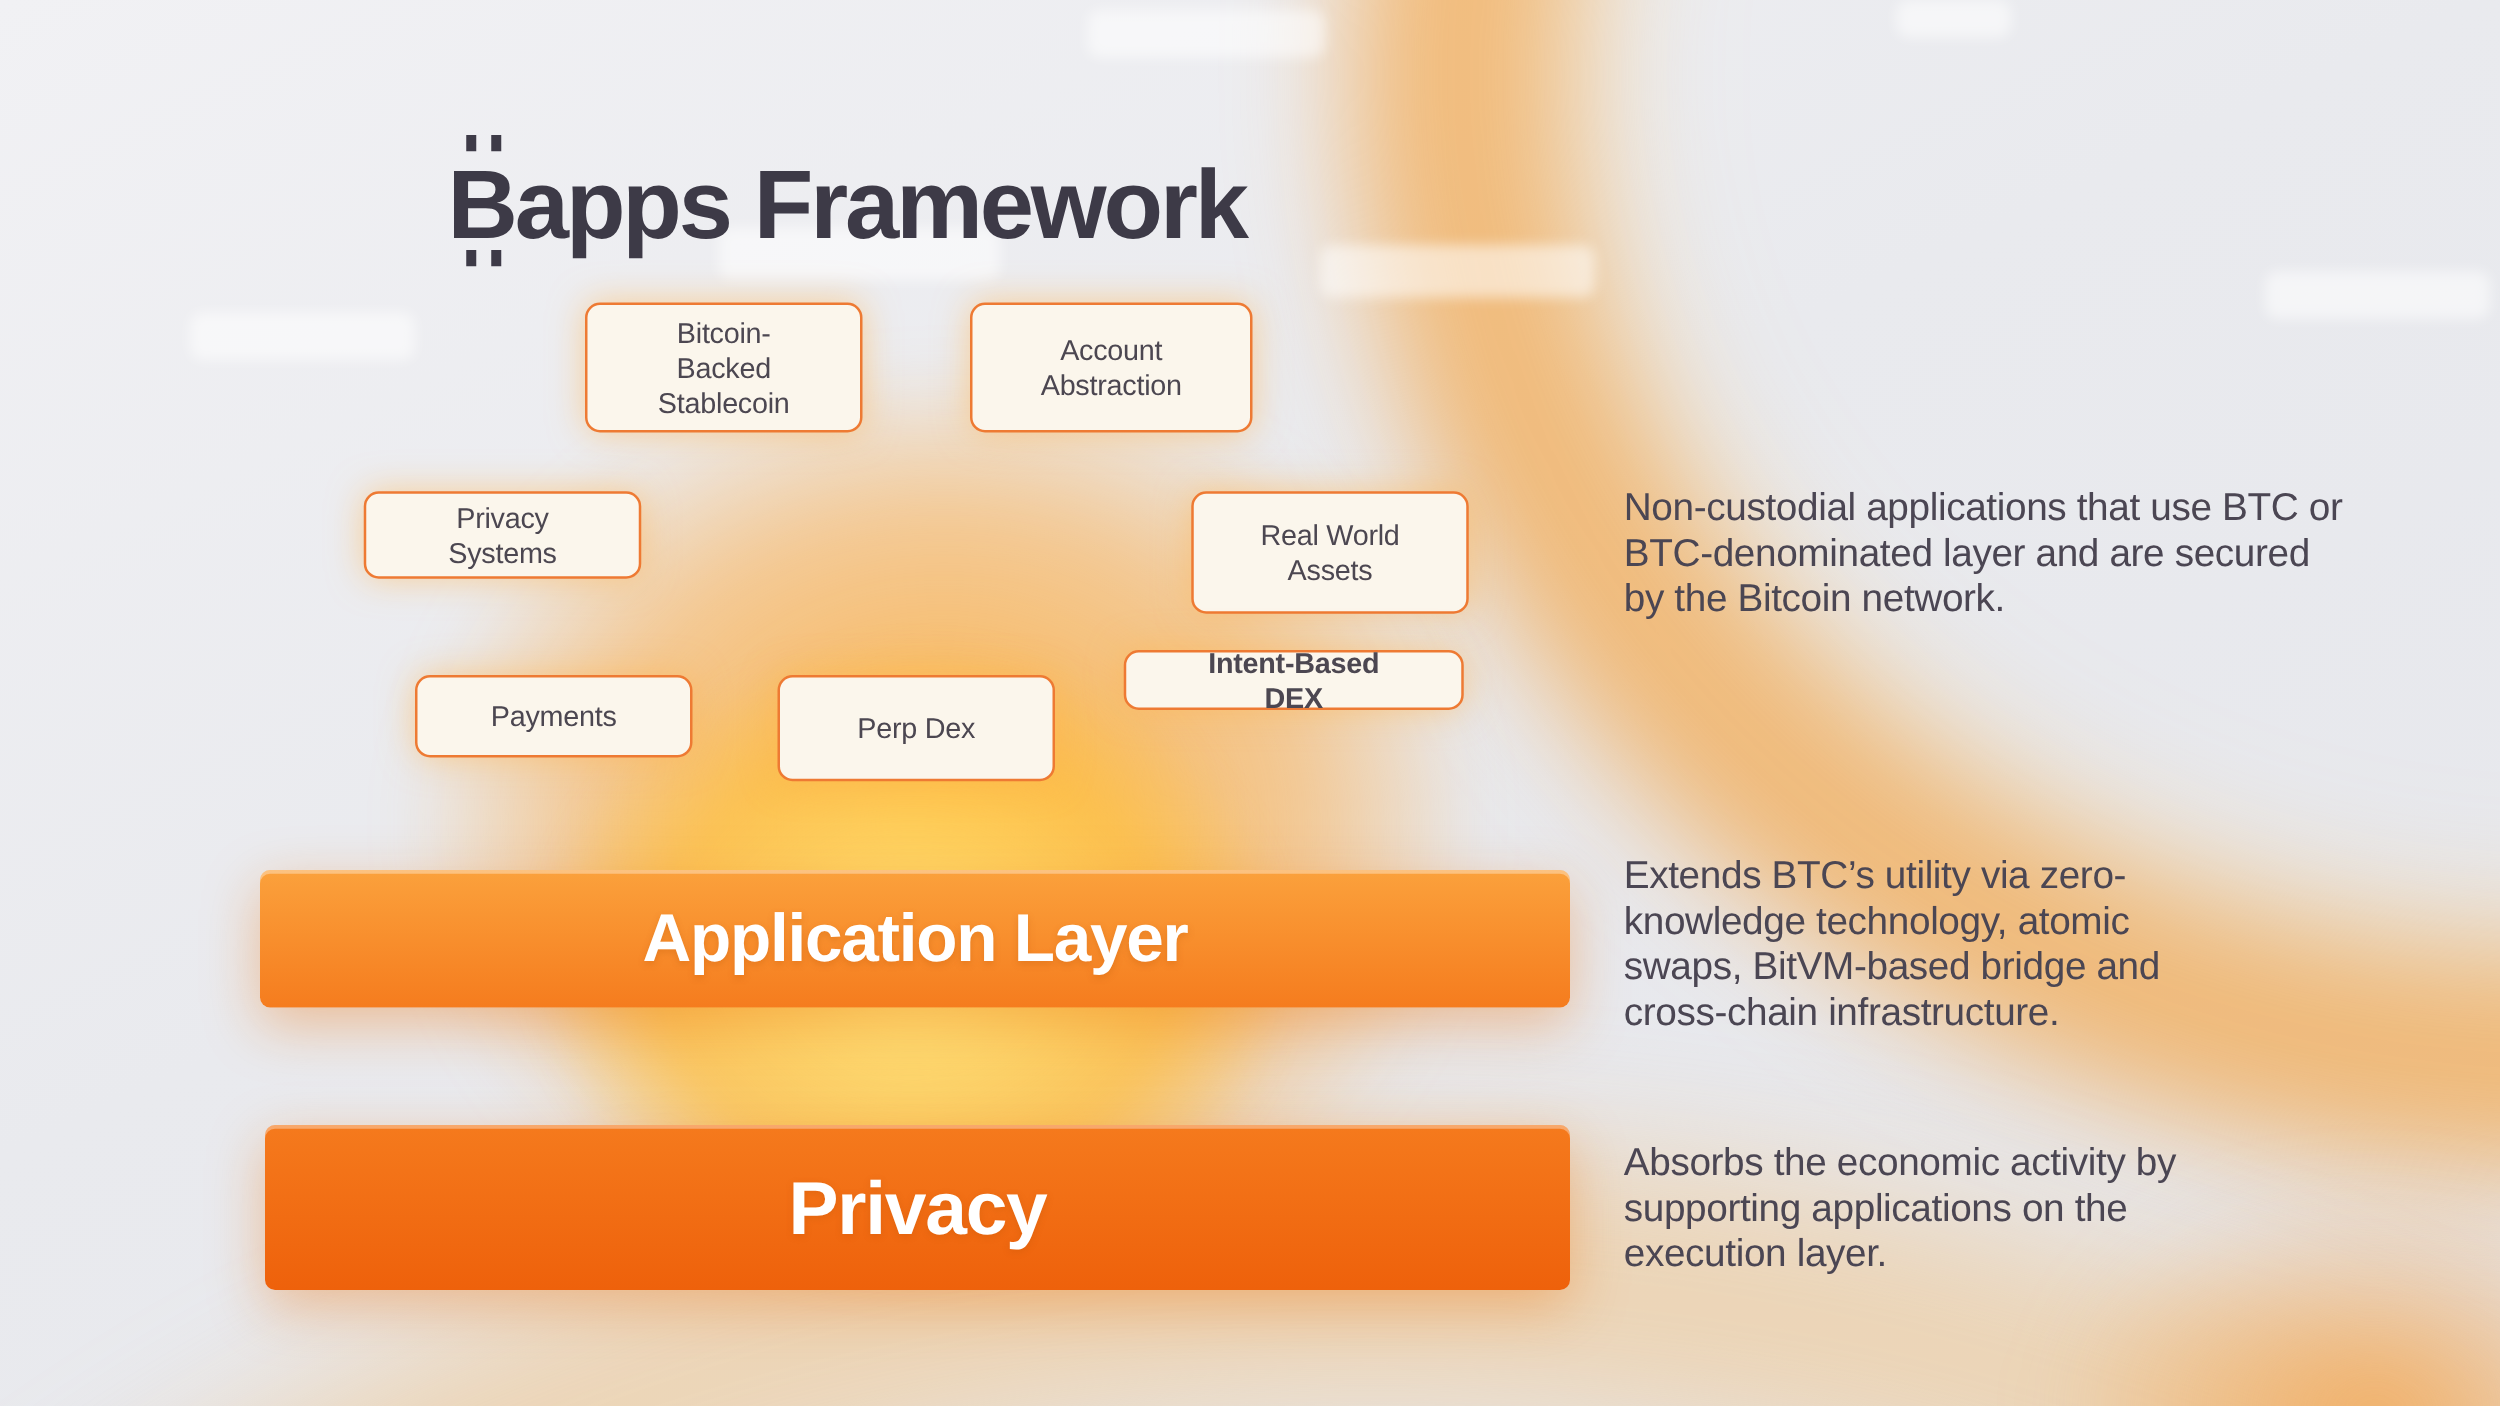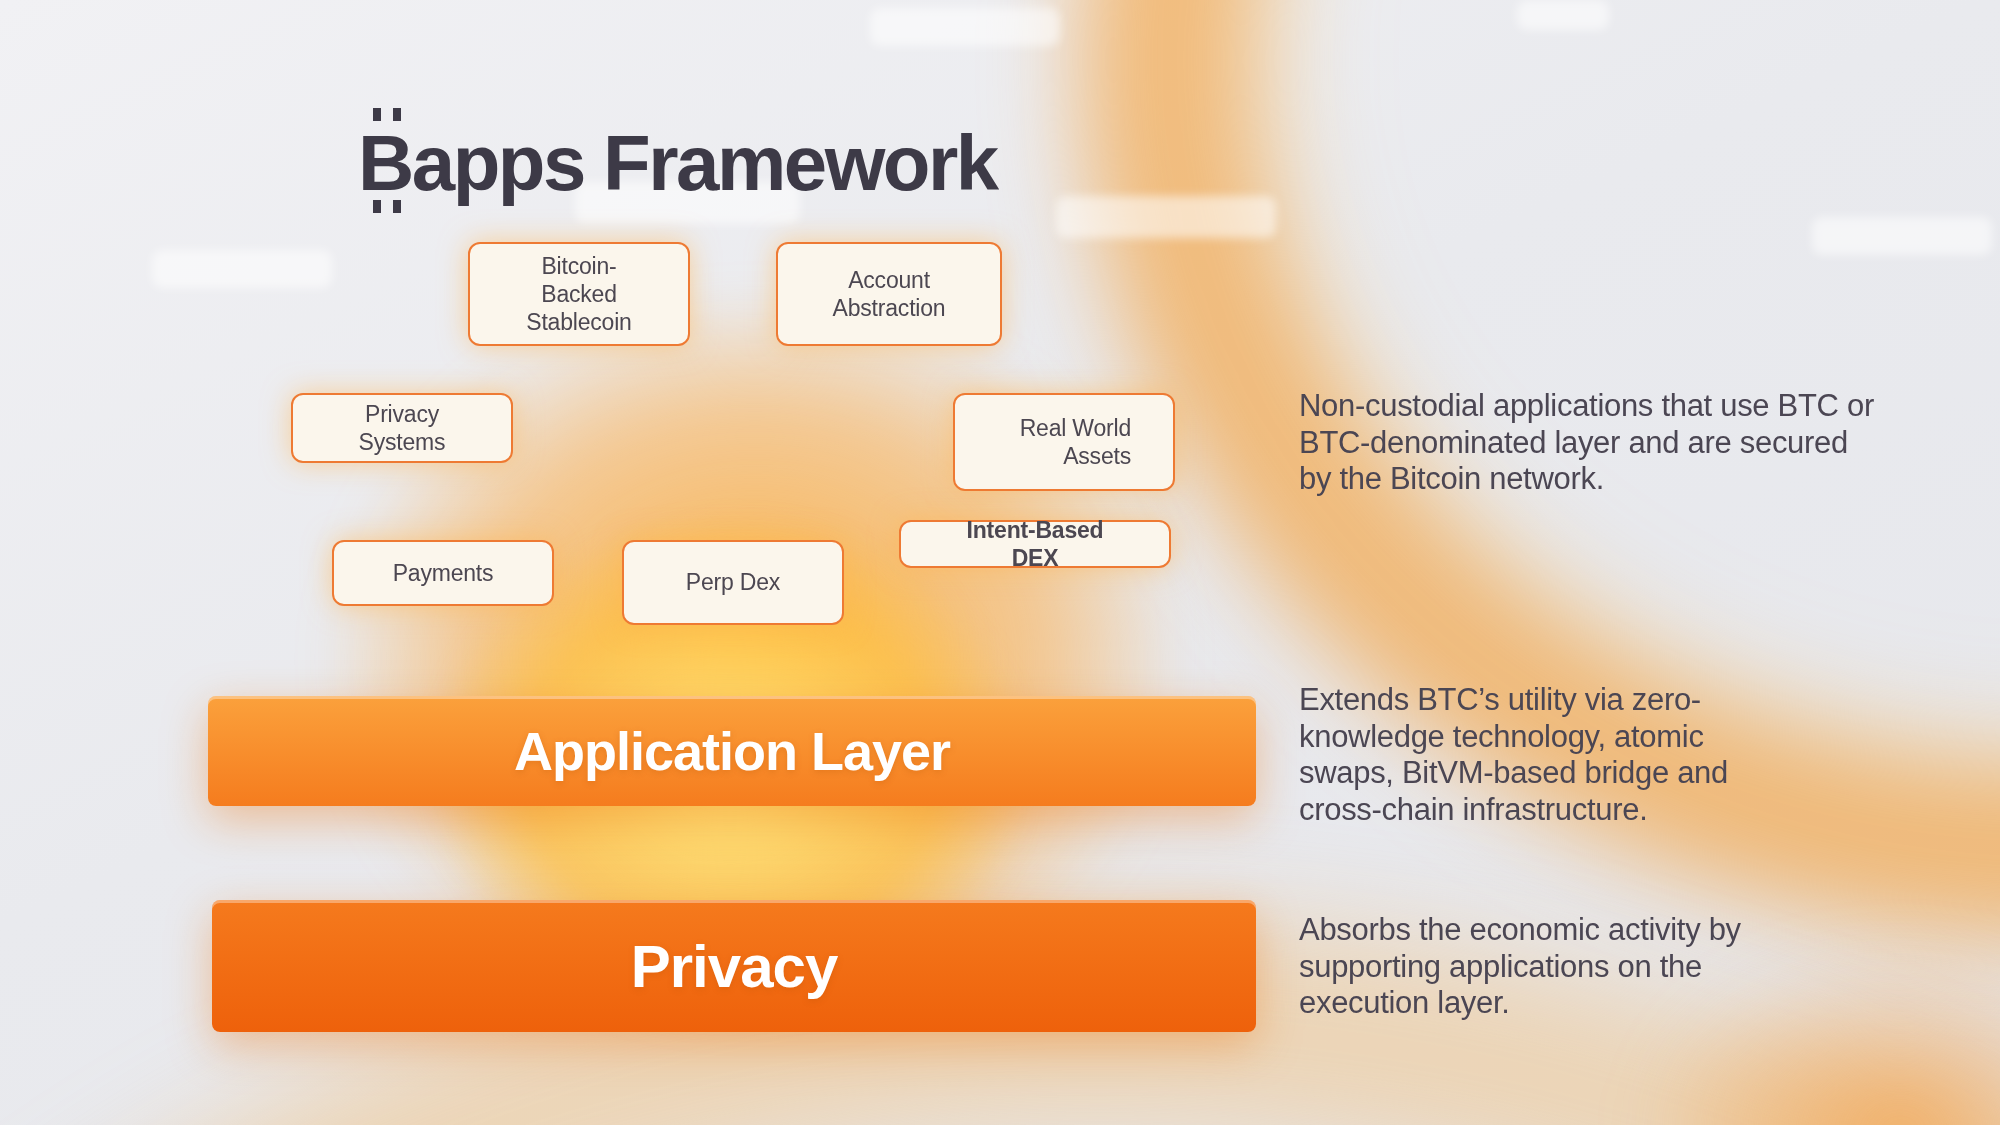--- a/index.html
+++ b/index.html
@@ -117,21 +117,21 @@
 
   <div class="glow-outer"></div>
   <div class="glow-core"></div>
 
   <div class="title"><span class="btc-b">B</span><span>apps Framework</span></div>
 
   <div class="app-card" style="left:468px;top:242px;width:222px;height:104px;">Bitcoin-Backed Stablecoin</div>
   <div class="app-card" style="left:776px;top:242px;width:226px;height:104px;">Account Abstraction</div>
 
   <div class="app-card" style="left:291px;top:393px;width:222px;height:70px;">Privacy Systems</div>
-  <div class="app-card" style="left:953px;top:393px;width:222px;height:98px;text-align:right;">Real World Assets</div>
+  <div class="app-card" style="left:953px;top:393px;width:222px;height:98px;">Real World Assets</div>
 
   <div class="app-card" style="left:332px;top:540px;width:222px;height:66px;">Payments</div>
   <div class="app-card" style="left:622px;top:540px;width:222px;height:85px;">Perp Dex</div>
   <div class="app-card" style="left:899px;top:520px;width:272px;height:48px;font-weight:bold;">Intent-Based DEX</div>
 
   <div class="layer-bar layer-application">Application Layer</div>
   <div class="layer-bar layer-bitcoin">Privacy</div>
 
   <div class="desc desc-apps">Non-custodial applications that use BTC or BTC-denominated layer and are secured by the Bitcoin network.</div>
   <div class="desc desc-application">Extends BTC’s utility via zero-knowledge technology, atomic swaps, BitVM-based bridge and cross-chain infrastructure.</div>

